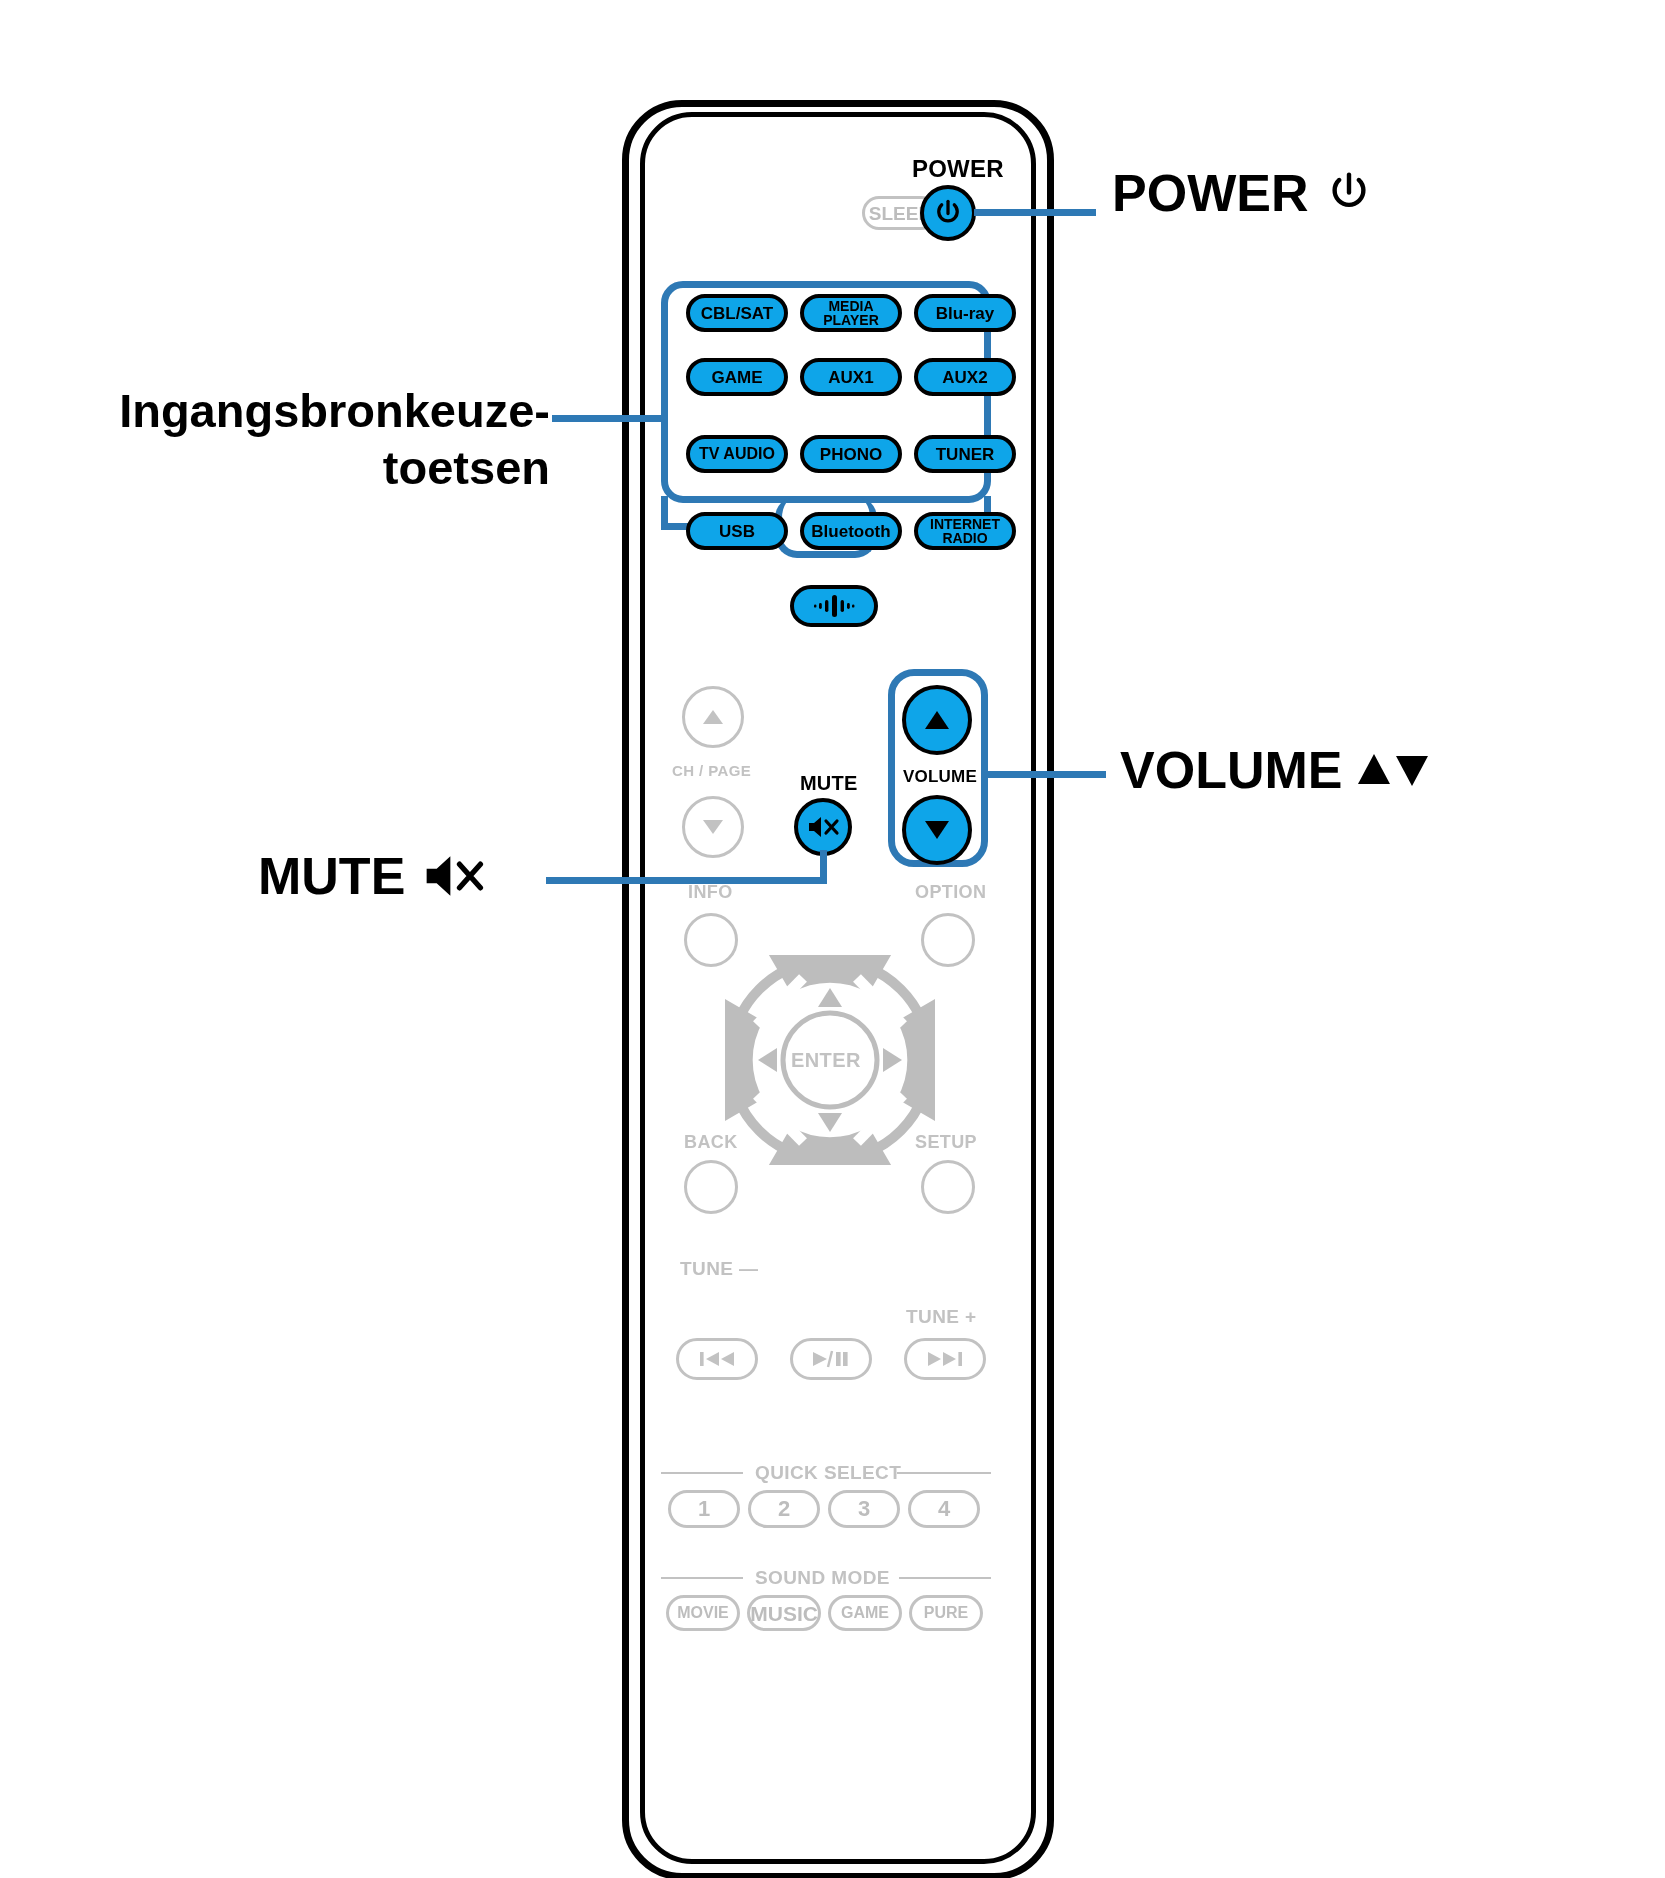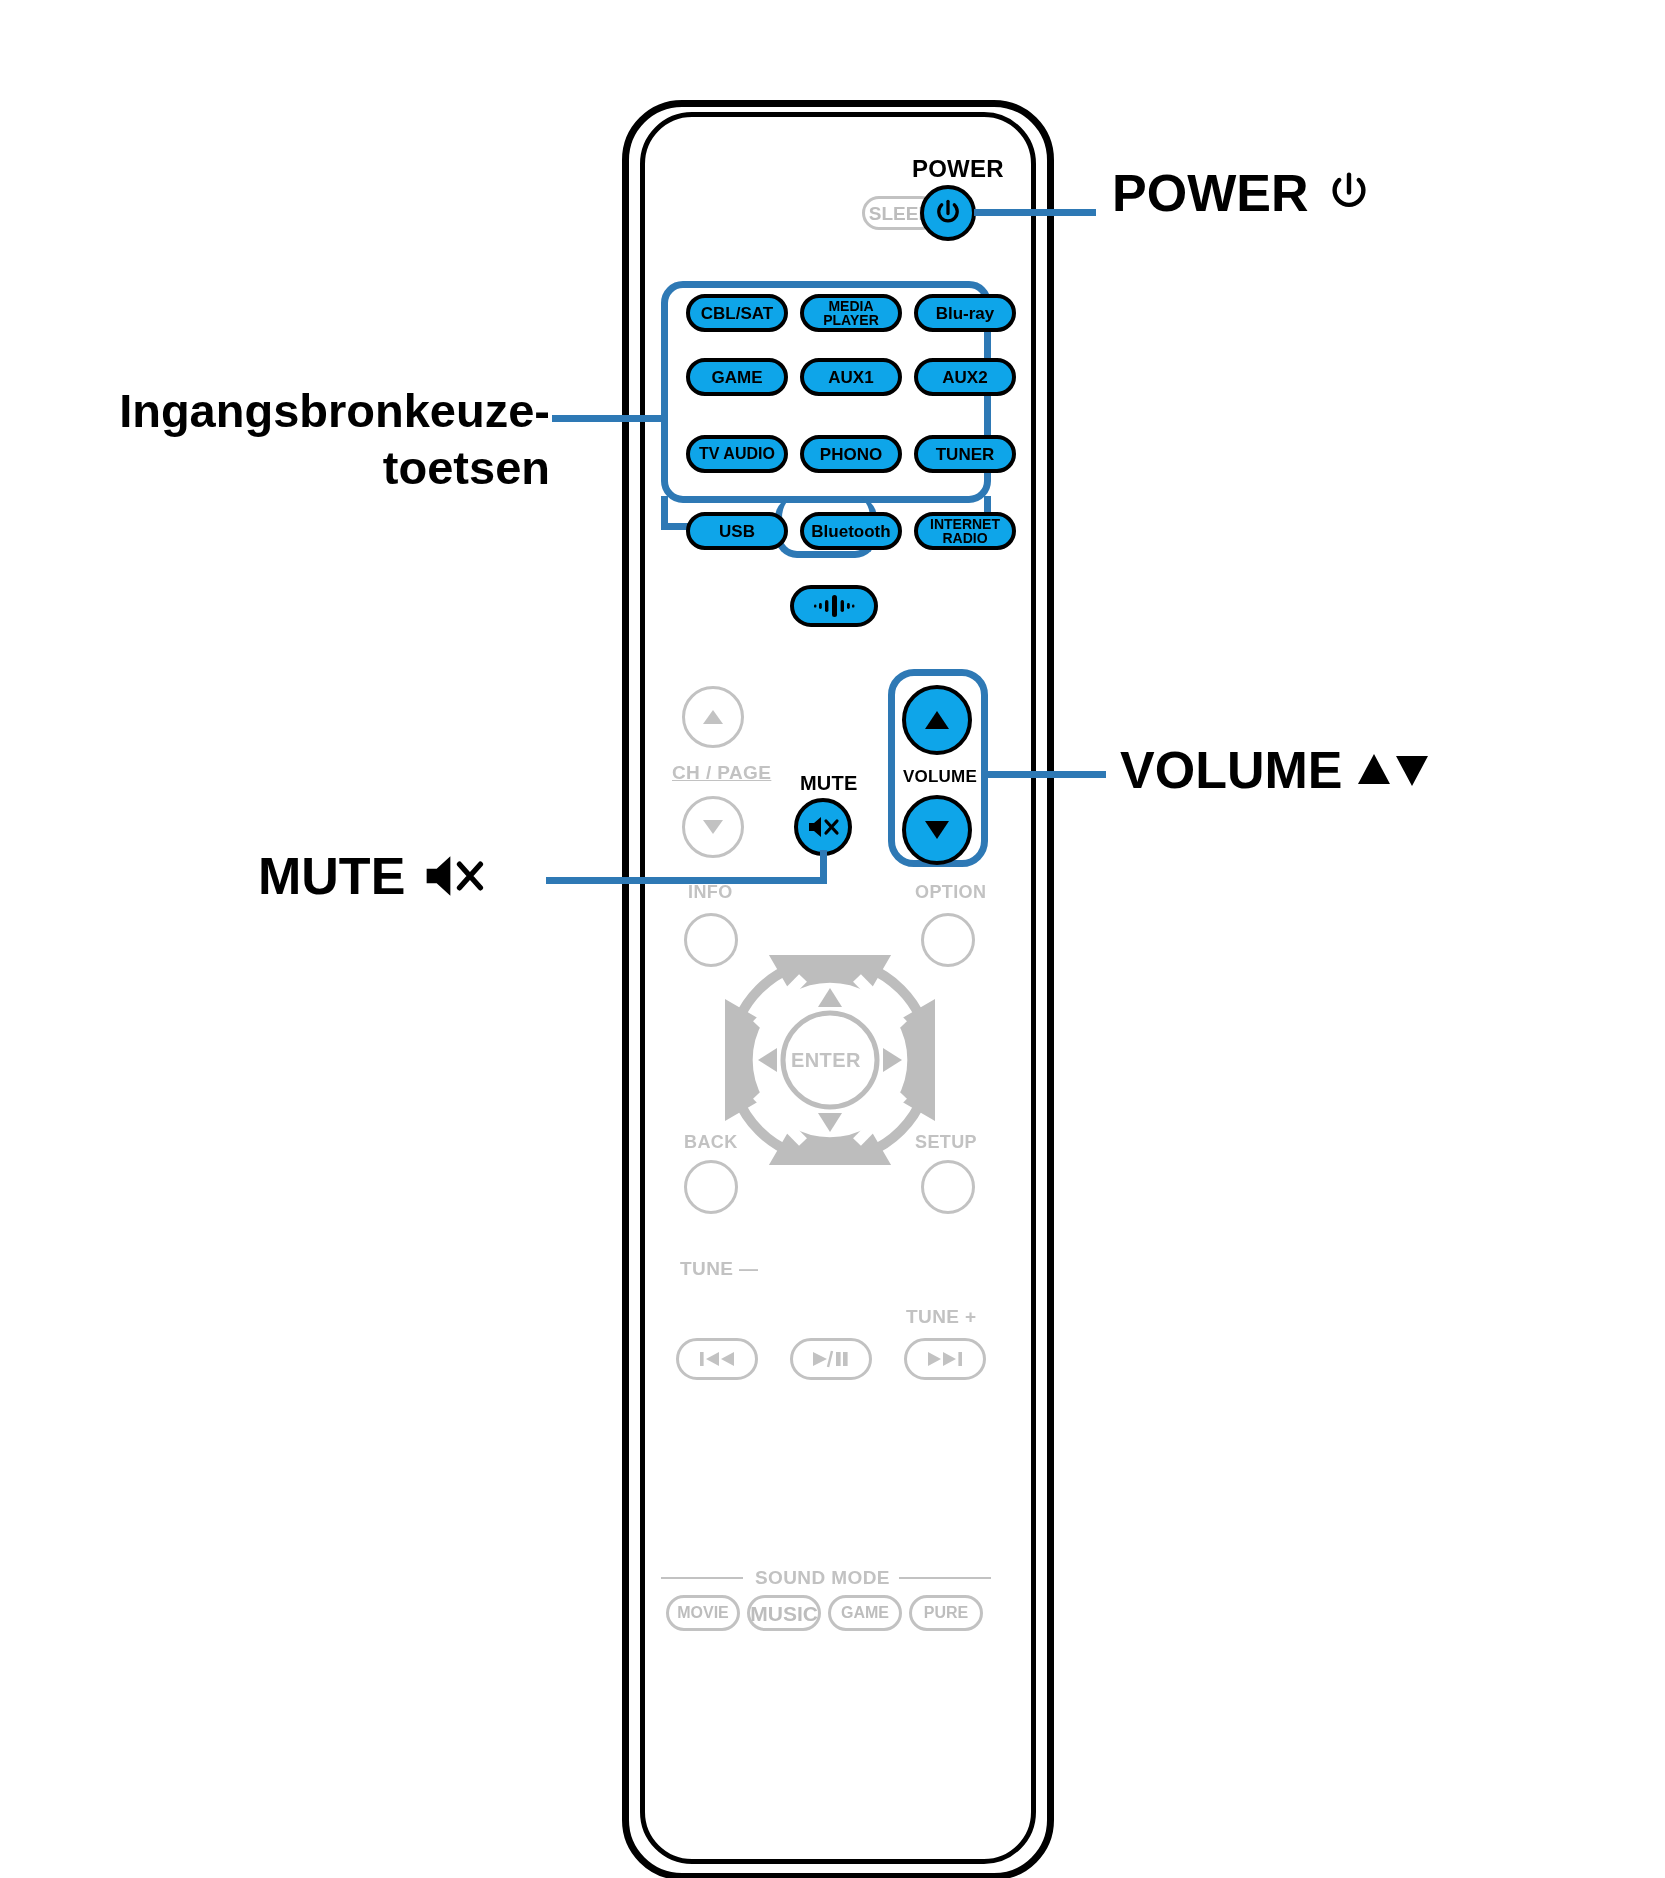--- a/index.html
+++ b/index.html
@@ -141,21 +141,21 @@
         <rect x="41" y="11.4" width="2.4" height="3.2" rx="1.2" fill="#000"></rect>
       </svg>
     </span>
   </div>
 
   <div class="btn btn-dim" style="left:682px;top:686px;width:62px;height:62px;border-radius:50%;">
     <svg width="26" height="22" viewBox="0 0 26 22" aria-hidden="true">
       <polygon points="13,4 23,18 3,18" fill="#c2c2c2"></polygon>
     </svg>
   </div>
-  <div class="lbl-dim" style="left:672px;top:762px;font-size:19px;text-decoration:underline;">CH / PAGE</div>
+  <div class="lbl-dim" style="left:672px;top:762px;font-size:15px;">CH / PAGE</div>
   <div class="btn btn-dim" style="left:682px;top:796px;width:62px;height:62px;border-radius:50%;">
     <svg width="26" height="22" viewBox="0 0 26 22" aria-hidden="true">
       <polygon points="13,18 3,4 23,4" fill="#c2c2c2"></polygon>
     </svg>
   </div>
 
   <div class="lbl-dark" style="left:800px;top:772px;font-size:20px;">MUTE</div>
   <div class="btn btn-act" style="left:794px;top:798px;width:58px;height:58px;border-radius:50%;">
     <span class="ico">
       <svg width="34" height="26" viewBox="0 0 34 26" aria-hidden="true">
@@ -239,20 +239,38 @@
     </svg>
   </div>
   <div class="btn btn-dim" style="left:904px;top:1338px;width:82px;height:42px;border-radius:21px;">
     <svg width="40" height="18" viewBox="0 0 40 18" aria-hidden="true">
       <polygon points="3,2 3,16 16,9" fill="#c2c2c2"></polygon>
       <polygon points="18,2 18,16 31,9" fill="#c2c2c2"></polygon>
       <rect x="33.4" y="2" width="3.6" height="14" fill="#c2c2c2"></rect>
     </svg>
   </div>
 
+  <div style="position:absolute;left:661px;top:1460px;width:330px;height:80px;">
+    <div style="position:absolute;left:0;top:12px;width:82px;height:2px;background:#c2c2c2;"></div>
+    <div class="lbl-dim" style="left:94px;top:2px;font-size:19px;">QUICK SELECT</div>
+    <div style="position:absolute;left:236px;top:12px;width:94px;height:2px;background:#c2c2c2;"></div>
+
+    <div class="btn btn-dim" style="left:7px;top:30px;width:72px;height:38px;border-radius:19px;font-size:22px;">
+      <span>1</span>
+    </div>
+    <div class="btn btn-dim" style="left:87px;top:30px;width:72px;height:38px;border-radius:19px;font-size:22px;">
+      <span>2</span>
+    </div>
+    <div class="btn btn-dim" style="left:167px;top:30px;width:72px;height:38px;border-radius:19px;font-size:22px;">
+      <span>3</span>
+    </div>
+    <div class="btn btn-dim" style="left:247px;top:30px;width:72px;height:38px;border-radius:19px;font-size:22px;">
+      <span>4</span>
+    </div>
+  </div>
 
   <div style="position:absolute;left:661px;top:1565px;width:330px;height:80px;">
     <div style="position:absolute;left:0;top:12px;width:82px;height:2px;background:#c2c2c2;"></div>
     <div class="lbl-dim" style="left:94px;top:2px;font-size:19px;">SOUND MODE</div>
     <div style="position:absolute;left:238px;top:12px;width:92px;height:2px;background:#c2c2c2;"></div>
 
     <div class="btn btn-dim" style="left:5px;top:30px;width:74px;height:36px;border-radius:18px;font-size:16px;">
       <span>MOVIE</span>
     </div>
     <div class="btn btn-dim" style="left:86px;top:30px;width:74px;height:36px;border-radius:18px;font-size:21px;justify-content:flex-end;">

